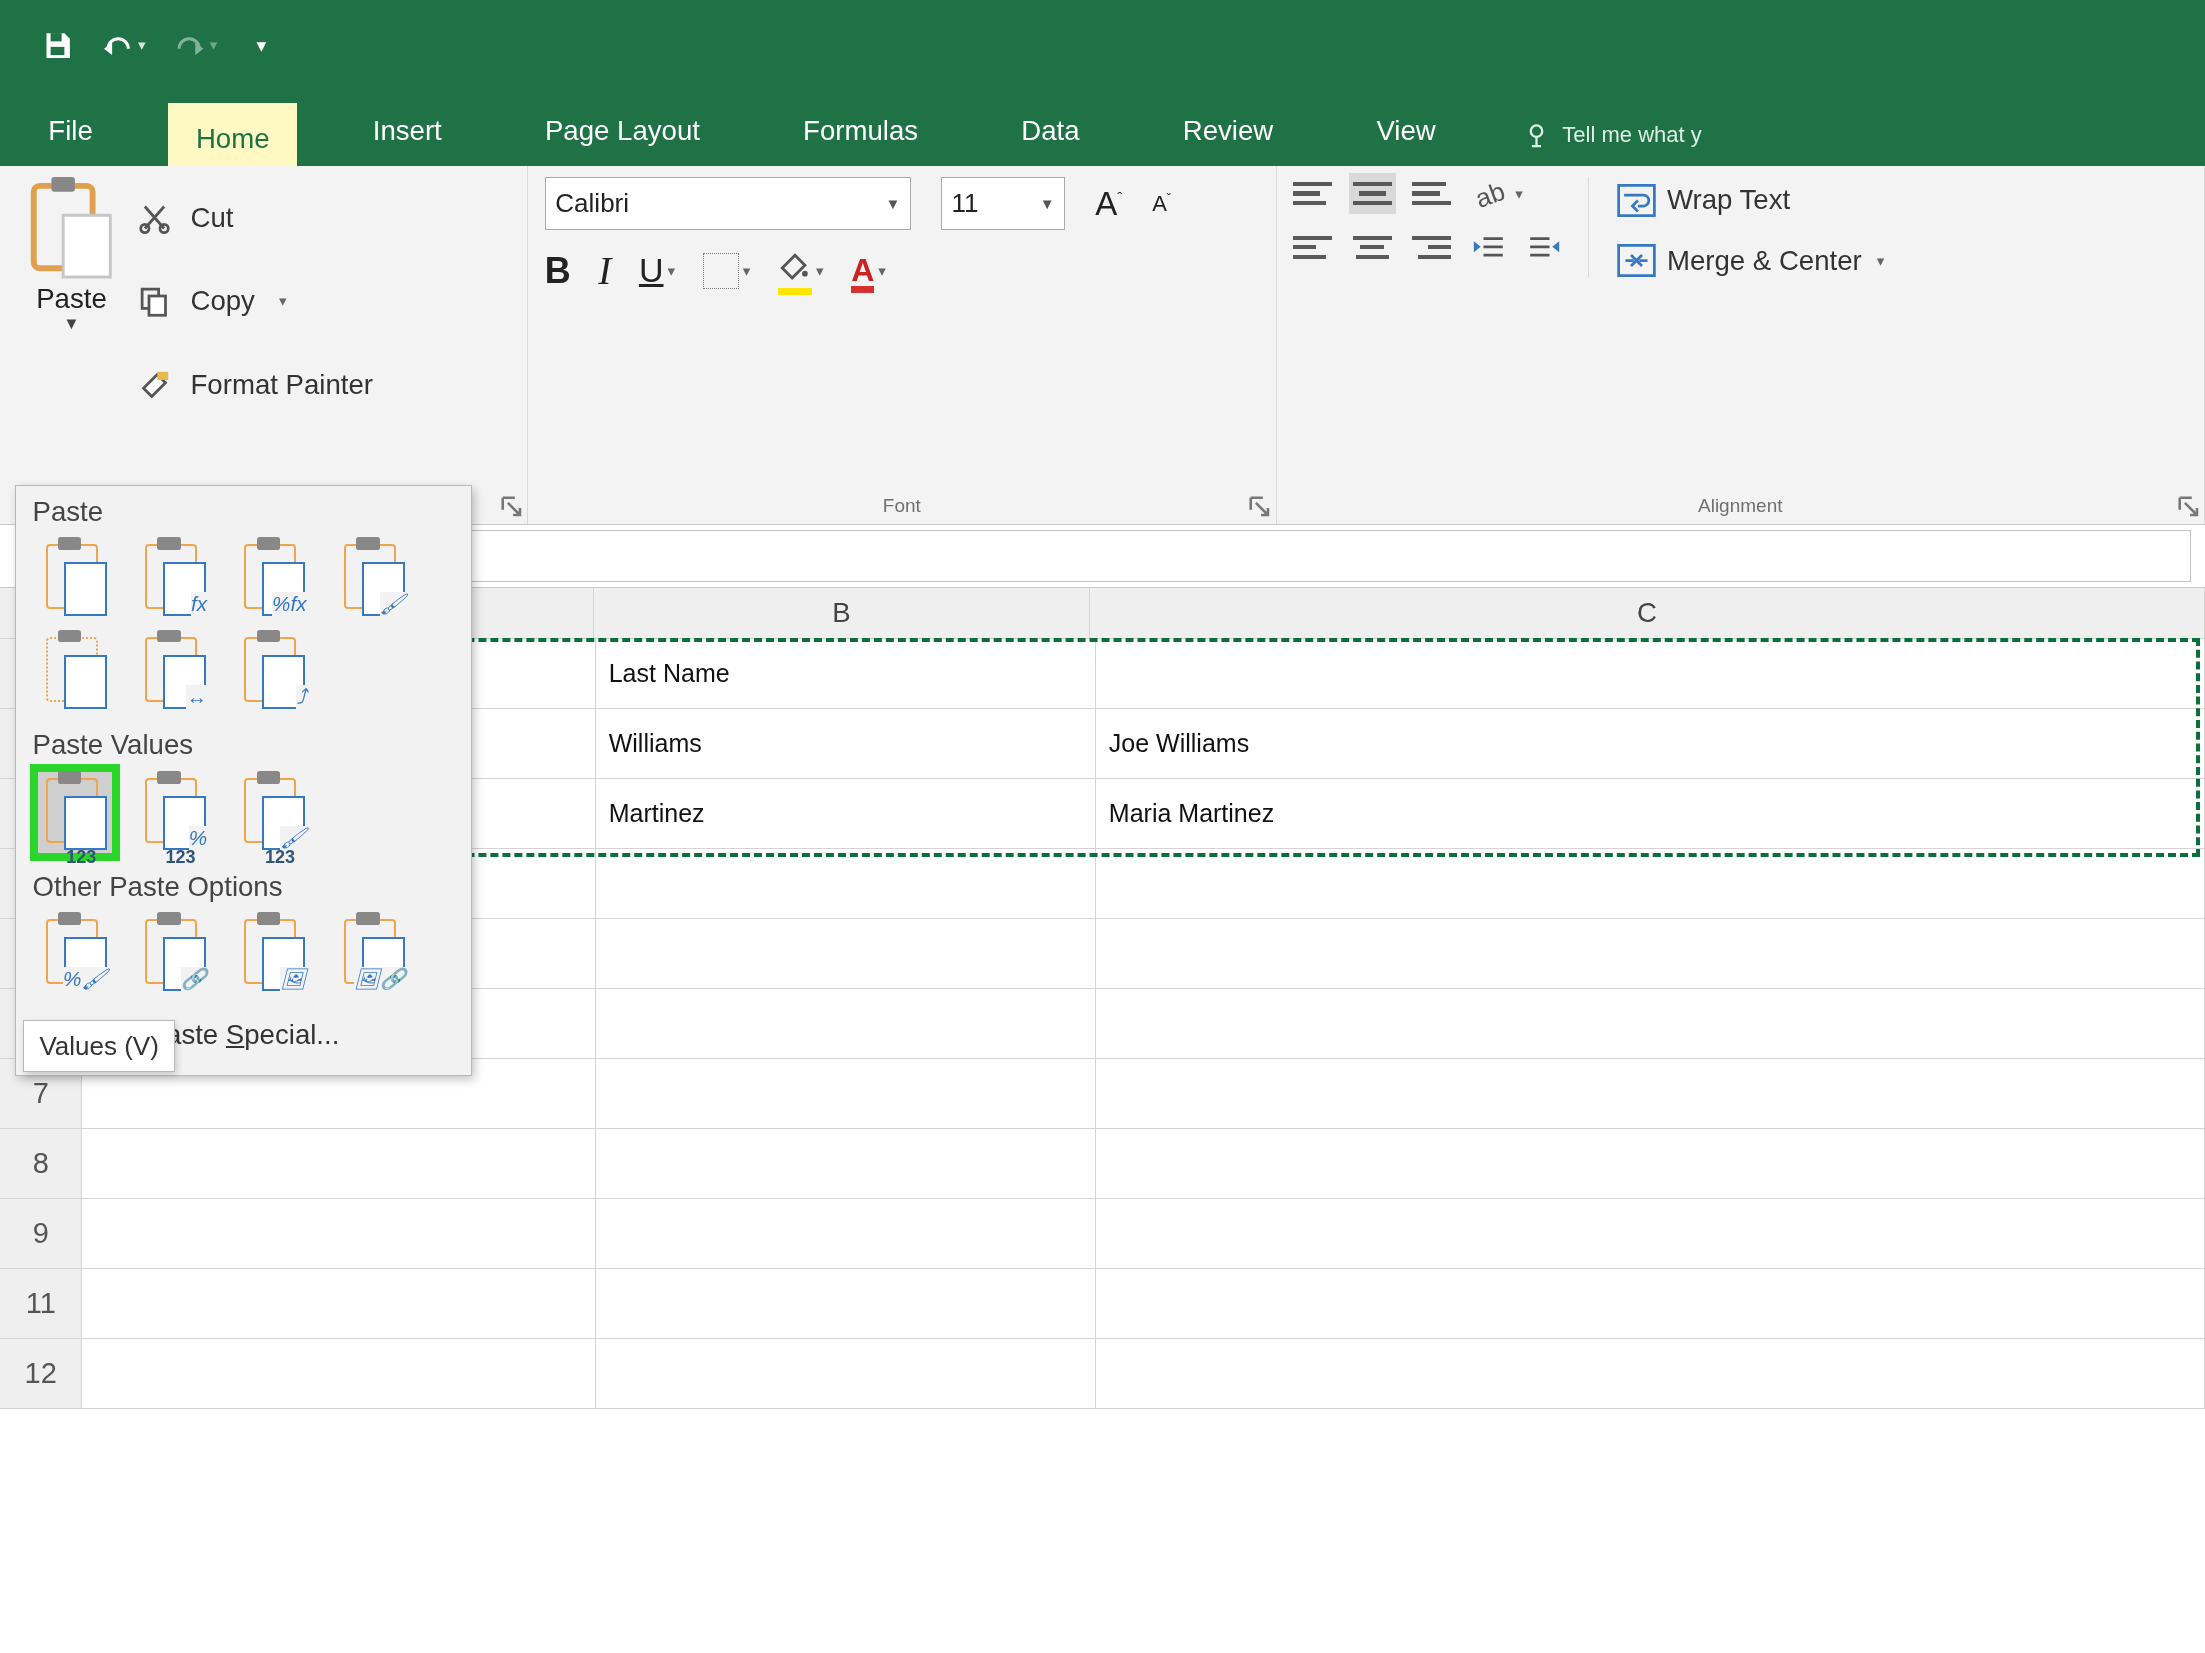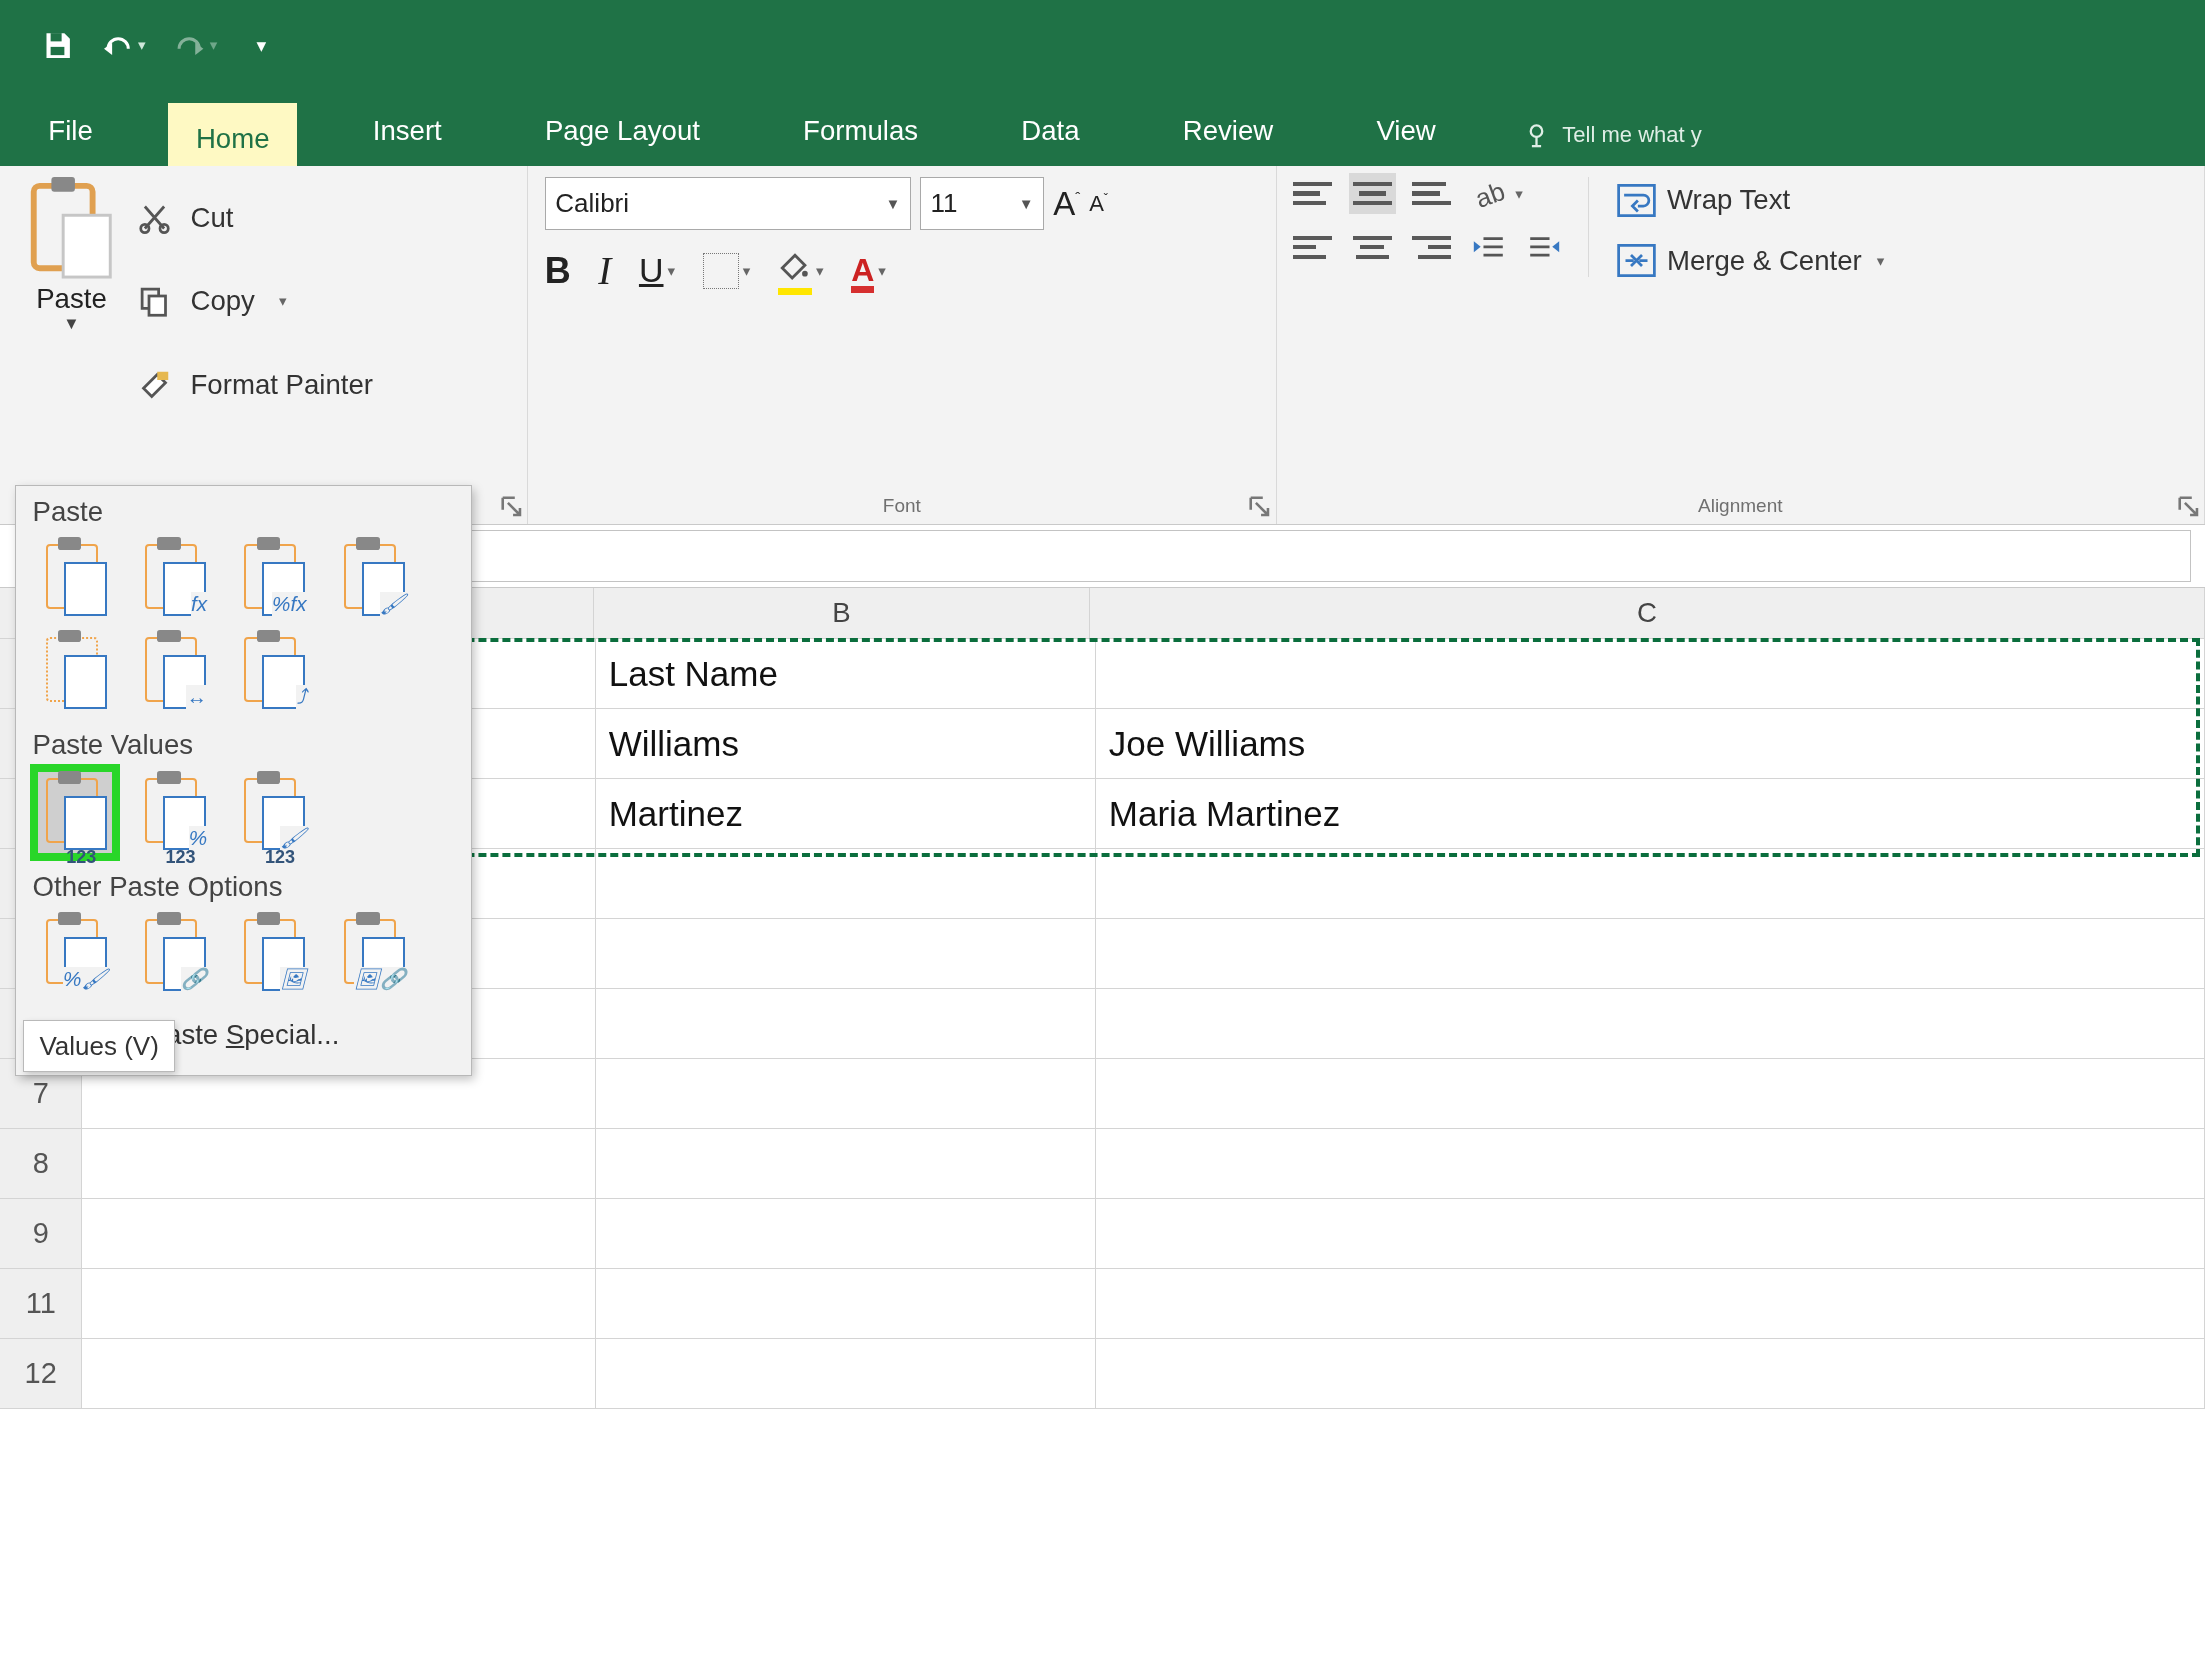--- a/index.html
+++ b/index.html
@@ -38,21 +38,21 @@
 .clip-top{display:flex;gap:11px;align-items:flex-start}
 .paste-big{display:flex;flex-direction:column;align-items:center;width:110px}
 .paste-big .paste-label{font-size:27.6px;margin-top:2.8px}
 .paste-big .drop{font-size:16.5px;color:#444;line-height:1}
 .clip-side{display:flex;flex-direction:column;gap:13.8px;padding-top:5.5px}
 .clip-side .row{display:flex;align-items:center;gap:20px;font-size:27.6px;color:#333}
 .clip-side svg{flex:0 0 auto}
 
 
 .font-body{display:flex;flex-direction:column;gap:18px}
-.font-row1{display:flex;align-items:center;gap:9px}
+.font-row1{display:flex;align-items:center;gap:30px}
 .sel{background:#fff;border:0.7px solid #a9a9a9;height:51px;display:flex;align-items:center;justify-content:space-between;padding:0 9.6px;font-size:26px}
 .sel .arr{font-size:15px;color:#555}
 .bigA{font-size:33px}
 .smlA{font-size:22px}
 .font-row2{display:flex;align-items:center;gap:27.6px}
 .btn{display:flex;align-items:center;justify-content:center}
 .bold{font-family:"Segoe UI",Arial;font-weight:800;font-size:36px}
 .ital{font-family:"Times New Roman",serif;font-style:italic;font-size:39px}
 .undr{font-size:34px;text-decoration:underline}
 .sub-arr{font-size:15px;color:#666;margin-left:4.1px}
@@ -84,21 +84,21 @@
 
 .grid{position:relative}
 .colhdr{display:flex;height:50px;background:#efefef;border-bottom:0.7px solid var(--grid-border)}
 .corner{width:83px;border-right:0.7px solid var(--grid-border)}
 .ch{border-right:0.7px solid var(--grid-border);display:flex;align-items:center;justify-content:center;font-size:27.6px;color:#444}
 .ch.A{width:510px}
 .ch.B{width:496px}
 .ch.C{width:1116px}
 .row{display:flex;height:70px}
 .rh{width:83px;background:#efefef;border-right:0.7px solid var(--grid-border);border-bottom:0.7px solid var(--grid-border);display:flex;align-items:center;justify-content:center;font-size:29px;color:#555}
-.cell{border-right:0.7px solid var(--grid-border);border-bottom:0.7px solid var(--grid-border);display:flex;align-items:center;padding-left:12.4px;font-size:35px;color:#111}
+.cell{border-right:0.7px solid var(--grid-border);border-bottom:0.7px solid var(--grid-border);display:flex;align-items:center;padding-left:12.4px;font-size:25px;color:#111}
 .cell.A{width:510px}
 .cell.B{width:496px}
 .cell.C{width:1116px}
 
 
 .marquee{position:absolute;border:4.1px dashed var(--marquee);pointer-events:none}
 
 
 .paste-panel{position:absolute;left:15px;top:485px;width:455px;background:#f2f2f2;border:0.7px solid #b8b8b8;box-shadow:2.8px 4.1px 9.6px rgba(0,0,0,.25);z-index:50;padding-bottom:4.1px}
 .paste-panel .section-title{font-size:27.6px;color:#444;padding:9.6px 16.5px 6.9px}

